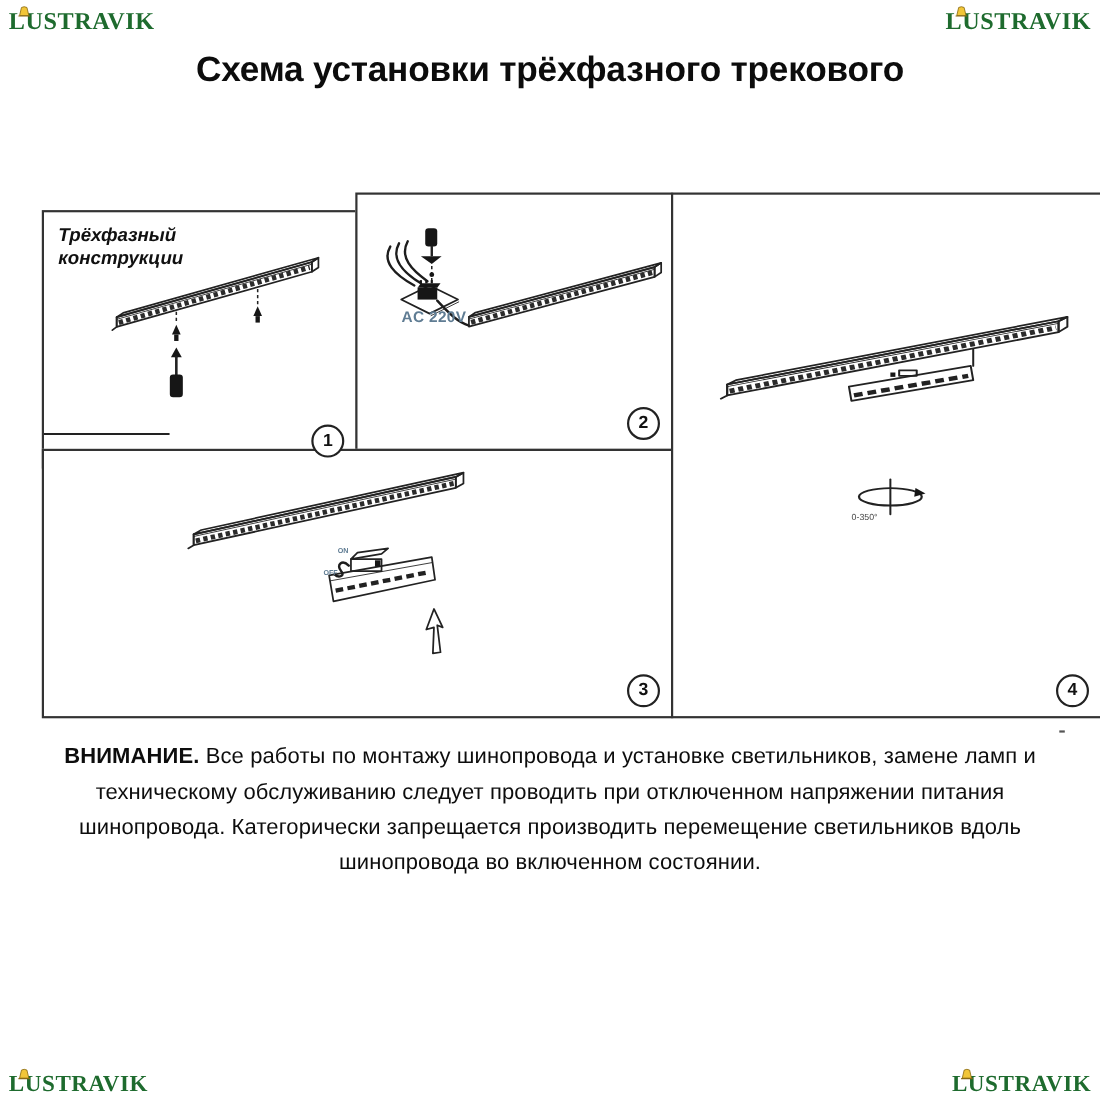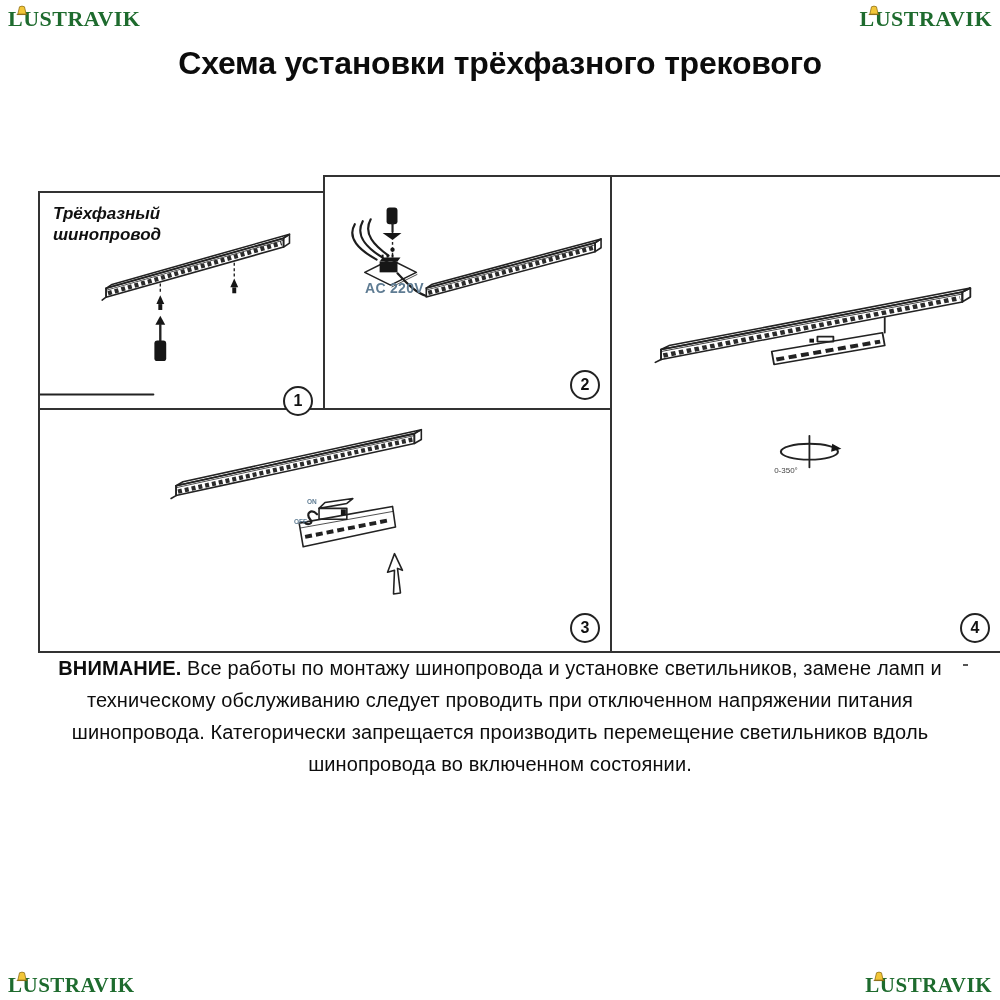--- a/index.html
+++ b/index.html
@@ -46,21 +46,21 @@
   
   .ln{stroke:#222;stroke-width:1.6;fill:none;stroke-linejoin:round;stroke-linecap:round;}
   .thin{stroke:#222;stroke-width:.8;fill:none;}
   .fb{fill:#161616;stroke:none;}
   .hatch{stroke:#2b2b2b;stroke-width:4.5;fill:none;stroke-dasharray:4 3;}
   .led{stroke:#222;stroke-width:4;fill:none;stroke-dasharray:7 4;}
   .dsh{stroke:#222;stroke-width:1.4;fill:none;stroke-dasharray:3 2.5;}
   .wire{stroke:#1d1d1d;stroke-width:2.2;fill:none;stroke-linecap:round;}
 
   
-  .warnings{position:absolute;left:40px;top:652px;width:920px;text-align:center;
+  .warnings{position:absolute;left:40px;top:672px;width:920px;text-align:center;
             font-size:20px;line-height:32px;color:#0d0d0d;letter-spacing:.1px;}
   .warnings p{margin:0;}
   .warnings strong{font-weight:700;}
 
   .stray-dash{position:absolute;left:963px;top:664px;width:5px;height:2px;background:#555;}
 </style>
 </head>
 <body>
 
 <div class="logo logo-tl">
@@ -92,21 +92,21 @@
   <span class="logo-text">LUSTRAVIK</span>
 </div>
 
 <div class="title">
   <div>Схема установки трёхфазного трекового</div>
 </div>
 
 <section class="panel" id="panel1">
   <div class="p1-label">
     <div>Трёхфазный</div>
-    <div>шинопровод</div>
+    <div>конструкции</div>
   </div>
   <svg viewBox="0 0 287 235" preserveAspectRatio="none">
     <g>
       <polygon class="ln" points="67,97 247,46 253,42 73,93"></polygon>
       <polygon class="ln" points="67,97 247,46 247,55 67,106"></polygon>
       <polygon class="ln" points="247,46 253,42 253,51 247,55"></polygon>
       <line class="hatch" x1="69" y1="102" x2="245" y2="51"></line>
       <line class="thin" x1="67" y1="99" x2="247" y2="48"></line>
       <polyline class="ln" points="63,109 67,106 67,97"></polyline>
     </g>

